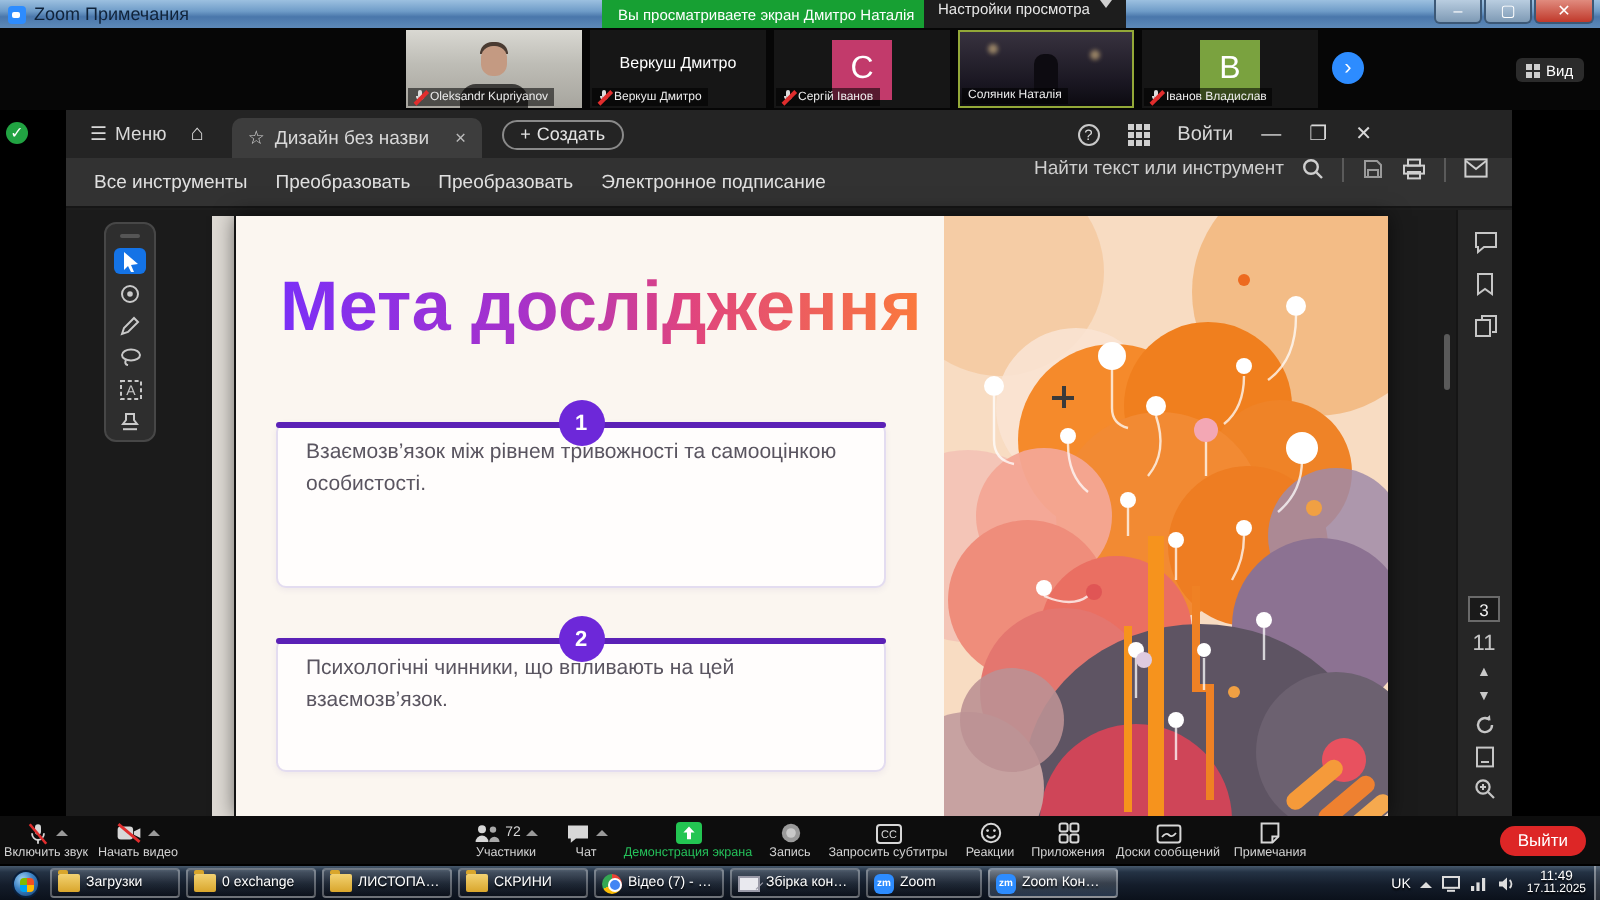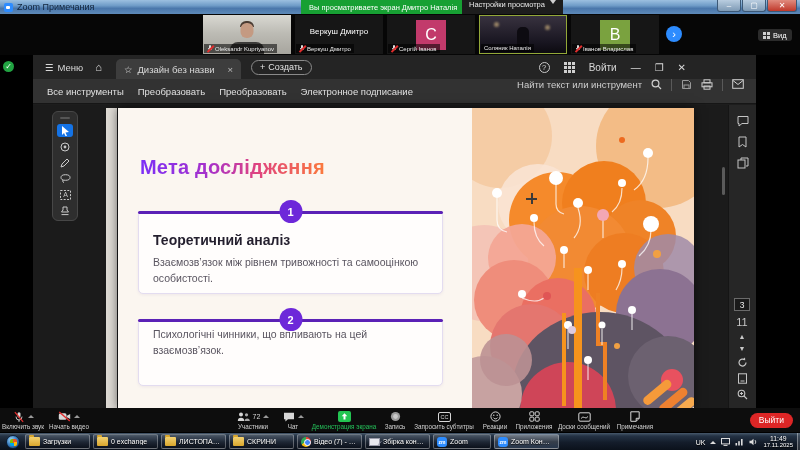--- a/index.html
+++ b/index.html
@@ -78,21 +78,21 @@
   .rail{position:absolute;right:0;top:0;width:28px;height:303px;background:#262626;border-left:1px solid #151515;
     display:flex;flex-direction:column;align-items:center;padding-top:10px;gap:9px;color:#c6c6c6;}
   .rail-bottom{position:absolute;right:0;bottom:8px;width:28px;display:flex;flex-direction:column;align-items:center;gap:5px;color:#c6c6c6;}
   .pagebox{width:16px;height:13px;border:1px solid #6a6a6a;background:#1a1a1a;color:#eee;font-size:8.5px;display:flex;align-items:center;justify-content:center;}
   .chev{font-size:7px;color:#c9c9c9;line-height:1;}
   .scrollbar{position:absolute;right:31px;top:62px;width:3px;height:28px;background:#5a5a5a;border-radius:2px;}
   .page-edge{position:absolute;left:73px;top:3px;width:11px;height:300px;background:#f4efe9;opacity:.9;}
 
   
   .page{position:absolute;left:85px;top:3px;width:576px;height:300px;background:#fbf6f0;box-shadow:0 0 10px rgba(0,0,0,.6);overflow:hidden;}
-  .slide-title{position:absolute;left:22px;top:48px;font-size:20px;font-weight:bold;letter-spacing:.2px;
+  .slide-title{position:absolute;left:22px;top:26px;font-size:35px;font-weight:bold;letter-spacing:.2px;
     background:linear-gradient(90deg,#7b2ff7 0%,#a832c9 38%,#e0447e 64%,#fb7a3c 100%);
     -webkit-background-clip:text;background-clip:text;color:transparent;}
   .card{position:absolute;left:20px;width:305px;background:#fffdfc;border:1px solid #e3dcf0;border-radius:5px;box-shadow:0 1px 3px rgba(90,60,150,.08);}
   .card .topline{position:absolute;left:-1px;right:-1px;top:-1px;height:3px;background:#5b21b6;border-radius:3px;}
   .badge{position:absolute;left:50%;top:-12px;transform:translateX(-50%);width:23px;height:23px;border-radius:50%;background:#6d28d9;
     color:#fff;font-size:11px;font-weight:bold;display:flex;align-items:center;justify-content:center;}
   .card h3{margin:20px 14px 0;font-size:14px;color:#241f2e;}
   .card p{margin:7px 14px 12px;font-size:10.5px;line-height:1.5;color:#5a5560;}
   .crosshair{position:absolute;left:408px;top:85px;width:11px;height:11px;}
   .crosshair:before{content:"";position:absolute;left:5px;top:0;width:1.5px;height:11px;background:#3a3a3a;}
@@ -291,21 +291,20 @@
 
       <div class="doc">
         <div class="page-edge"></div>
 
         <div class="page">
           <div class="slide-title">Мета дослідження</div>
 
           <div class="card" style="top:103px;height:83px">
             <div class="topline"></div>
             <div class="badge">1</div>
-            <h3>Теоретичний аналіз</h3>
             <p>Взаємозв’язок між рівнем тривожності та самооцінкою особистості.</p>
           </div>
 
           <div class="card" style="top:211px;height:67px">
             <div class="topline"></div>
             <div class="badge">2</div>
             <p>Психологічні чинники, що впливають на цей взаємозв’язок.</p>
           </div>
 
           <svg class="abs" style="left:354px;top:0" width="222" height="300" viewBox="0 0 222 300">

